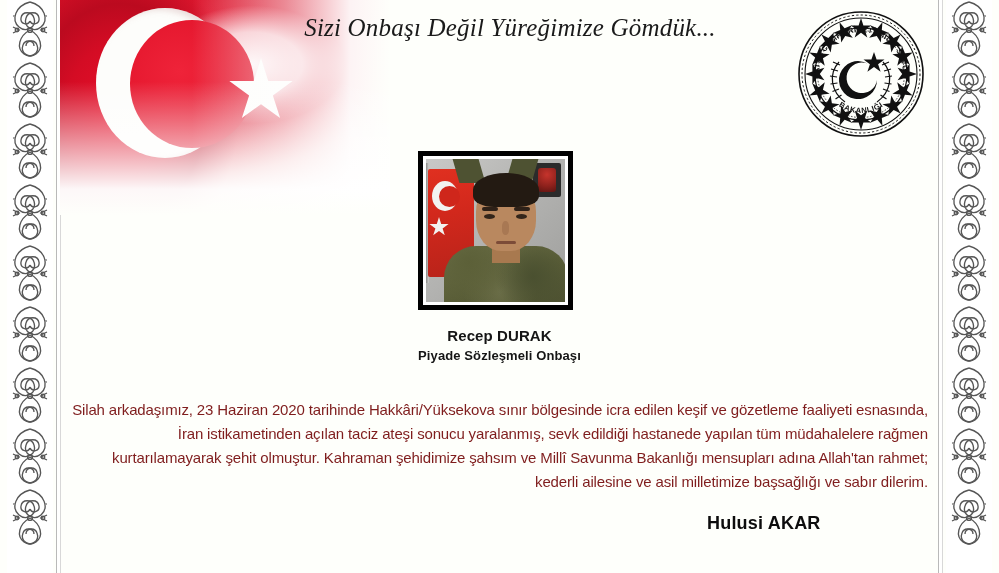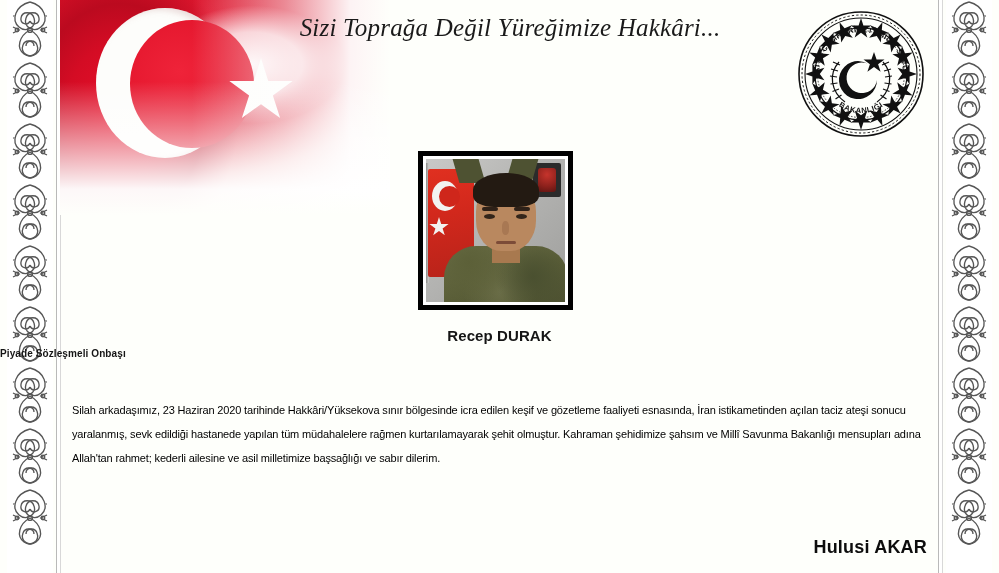--- a/index.html
+++ b/index.html
@@ -224,40 +224,40 @@
 
   
   .name{
     position:absolute;left:0;right:0;top:327px;
     text-align:center;
     font-size:15px;font-weight:bold;color:#151515;
     letter-spacing:.1px;
   }
   .rank{
     position:absolute;left:0;right:0;top:348px;
-    text-align:left;
-    font-size:10px;font-weight:bold;color:#151515;
+    text-align:center;
+    font-size:13px;font-weight:bold;color:#151515;
     letter-spacing:.1px;
   }
 
   
   .body-text{
     position:absolute;left:72px;top:398px;width:856px;
-    text-align:left;
-    font-size:11px;
+    text-align:right;
+    font-size:15px;
     line-height:24px;
-    color:#000000;
+    color:#7f1d1d;
     letter-spacing:-.15px;
   }
   .body-text p{margin:0;}
 
   
   .sign{
-    position:absolute;right:72px;top:537px;
-    text-align:right;width:220px;
+    position:absolute;right:72px;top:513px;
+    text-align:left;width:220px;
   }
   .sign .n{font-size:18px;font-weight:bold;color:#0d0d0d;letter-spacing:.2px;}
   .sign .t{font-size:17px;font-weight:bold;color:#0d0d0d;margin-top:2px;letter-spacing:.2px;}
 </style>
 </head>
 <body>
 
 <div class="card">
 
   <div class="ornament left">
@@ -355,21 +355,21 @@
   <div class="rule right"></div>
 
   <div class="flag">
     <div class="fgimg"></div>
     <div class="cres"></div>
     <div class="star"></div>
     <div class="fade"></div>
   </div>
 
   <div class="heading">
-    <div class="l1">Sizi Toprağa Değil Yüreğimize Hakkâri...</div>
+    <div class="l1">Sizi Onbaşı Değil Yüreğimize Gömdük...</div>
   </div>
 
   <div class="seal">
     <svg viewBox="0 0 132 132" aria-hidden="true">
       <defs>
         <path id="arcTop" d="M 24 66 A 42 42 0 0 1 108 66"></path>
         <path id="arcBot" d="M 27 66 A 39 39 0 0 0 105 66"></path>
       </defs>
       <circle cx="66" cy="66" r="62" fill="none" stroke="#111" stroke-width="1.6"></circle>
       <circle cx="66" cy="66" r="59" fill="none" stroke="#111" stroke-width="1" stroke-dasharray="2.2 2.2"></circle>

